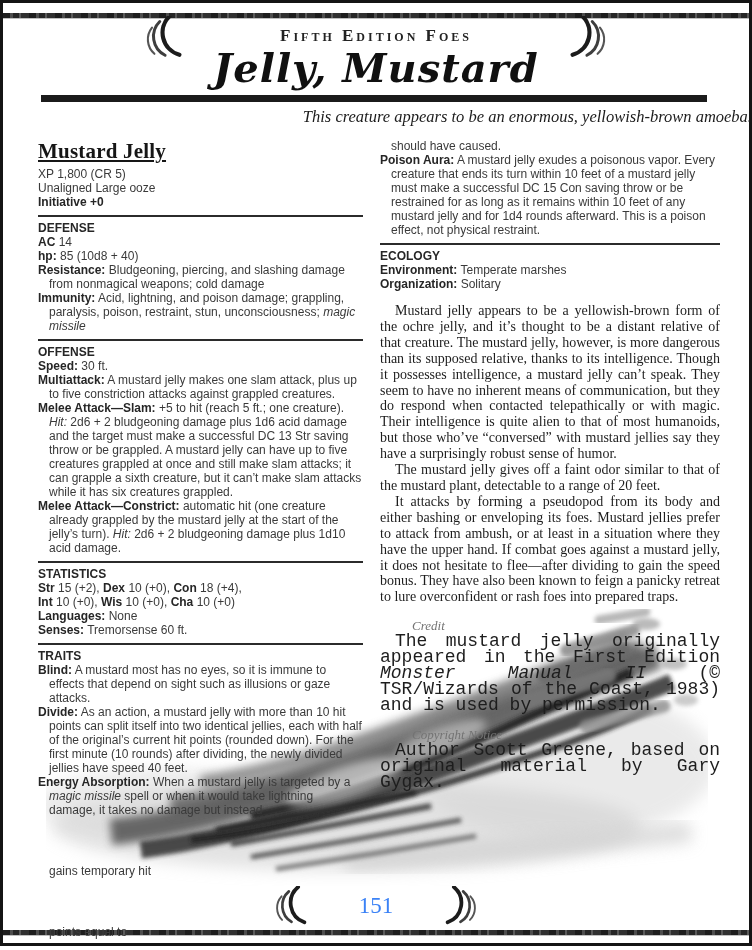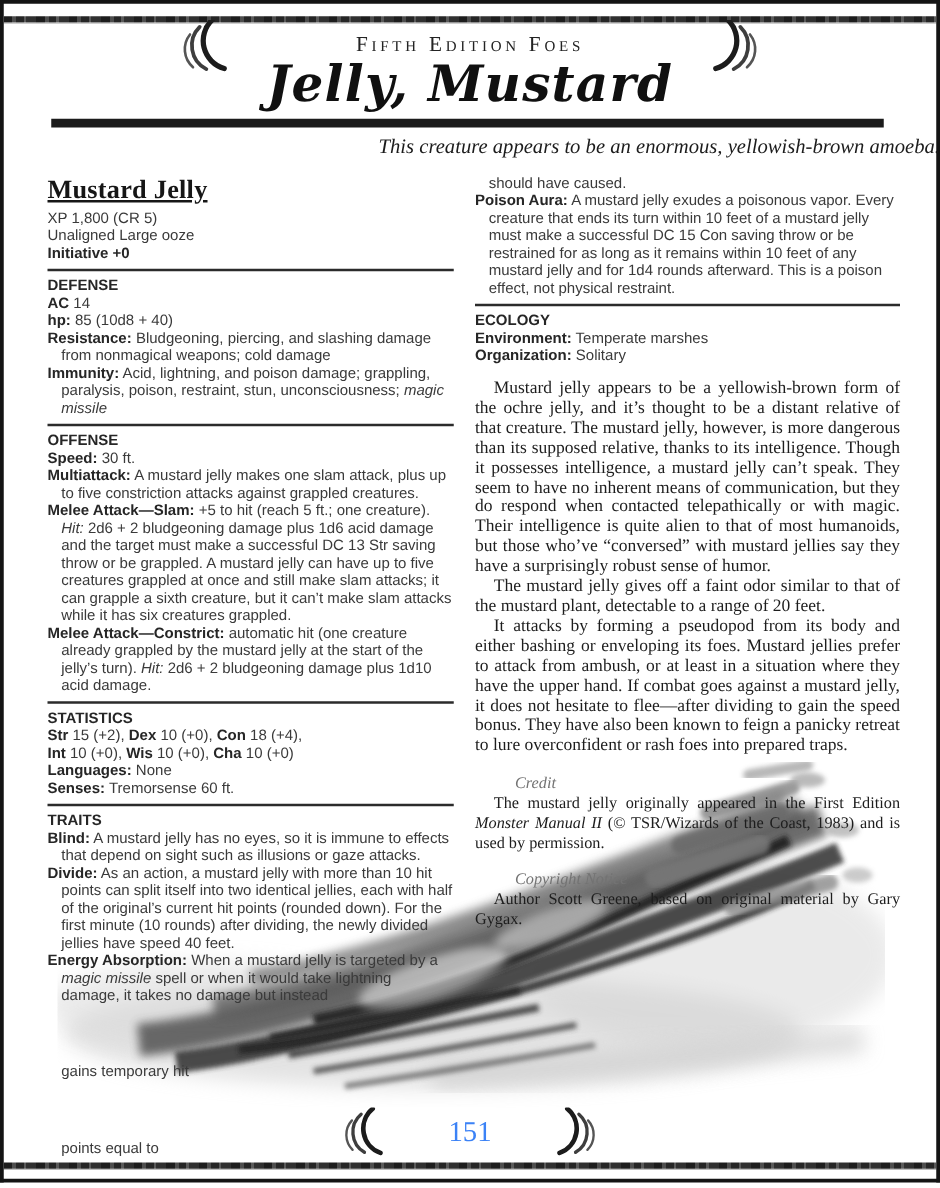--- a/index.html
+++ b/index.html
@@ -17,21 +17,21 @@
     position:absolute;left:3px;right:3px;height:5px;
     background:repeating-linear-gradient(90deg,#1d1d1d 0 7px,#4d4d4d 7px 10px,#262626 10px 16px,#5a5a5a 16px 18px,#303030 18px 26px);
     box-shadow:0 1px 0 rgba(0,0,0,.25);
   }
   .texband.top{top:13px;}
   .texband.bottom{top:930px;}
   
   .book-header{
     position:absolute;top:26px;left:0;right:0;text-align:center;
     font-family:"Liberation Serif",serif;font-variant:small-caps;
-    font-size:17px;letter-spacing:3px;color:#232323;font-weight:400;
+    font-size:17px;letter-spacing:3px;color:#232323;font-weight:700;
   }
   .page-title{
     position:absolute;top:44px;left:0;right:0;text-align:center;
     font-family:"DejaVu Serif",serif;font-style:italic;font-weight:bold;
     font-size:40px;letter-spacing:1px;color:#101010;
   }
   .title-rule{position:absolute;top:95px;left:41px;width:666px;height:7px;background:#1b1b1b;}
   .tagline{
     position:absolute;top:107px;left:0;right:0;text-align:right;
     font-family:"Liberation Serif",serif;font-style:italic;
@@ -62,21 +62,21 @@
   .lore p{
     font-family:"Liberation Serif",serif;font-size:14px;line-height:15.9px;
     text-align:justify;text-indent:15px;margin:0;color:#1d1d1d;
   }
   .lore{margin-top:12px;}
   .credit-head{
     font-family:"Liberation Serif",serif;font-style:italic;font-size:13px;
     margin-top:13px;color:#737373;margin-left:32px;
   }
   .credit-body{
-    font-family:Liberation Serif, serif;font-size:13px;line-height:15.9px;
+    font-family:Liberation Mono, monospace;font-size:18px;line-height:15.9px;
     text-align:justify;text-indent:15px;color:#1d1d1d;
   }
   
   .illo{position:absolute;top:604px;left:46px;width:662px;height:282px;z-index:1;}
   
   .page-number{
     position:absolute;top:893px;left:0;right:0;text-align:center;
     font-family:"Liberation Serif",serif;font-size:23px;color:#3b82f6;z-index:3;
   }
 </style>
@@ -135,21 +135,21 @@
 
     <hr class="srule">
     <div class="sechead">STATISTICS</div>
     <div><b>Str</b><span> 15 (+2), </span><b>Dex</b><span> 10 (+0), </span><b>Con</b><span> 18 (+4),</span></div>
     <div><b>Int</b><span> 10 (+0), </span><b>Wis</b><span> 10 (+0), </span><b>Cha</b><span> 10 (+0)</span></div>
     <div><b>Languages:</b> <span>None</span></div>
     <div><b>Senses:</b> <span>Tremorsense 60 ft.</span></div>
 
     <hr class="srule">
     <div class="sechead">TRAITS</div>
-    <div class="hang"><b>Blind:</b> <span>A mustard jelly has no eyes, so it is immune to effects that depend on sight such as illusions or gaze attacks.</span></div>
+    <div class="hang"><b>Blind:</b> <span>A mustard most has no eyes, so it is immune to effects that depend on sight such as illusions or gaze attacks.</span></div>
     <div class="hang"><b>Divide:</b> <span>As an action, a mustard jelly with more than 10 hit points can split itself into two identical jellies, each with half of the original’s current hit points (rounded down). For the first minute (10 rounds) after dividing, the newly divided jellies have speed 40 feet.</span></div>
     <div class="hang"><b>Energy Absorption:</b> <span>When a mustard jelly is targeted by a </span><span class="ital">magic missile</span><span> spell or when it would take lightning damage, it takes no damage but instead</span></div>
     <div class="wrapline">gains temporary hit</div>
     <div class="wrapline">points equal to</div>
     <div class="wrapline">the damage</div>
     <div class="wrapline">the attack</div>
   </div>
 
   <div class="col-right">
     <div class="sb">

